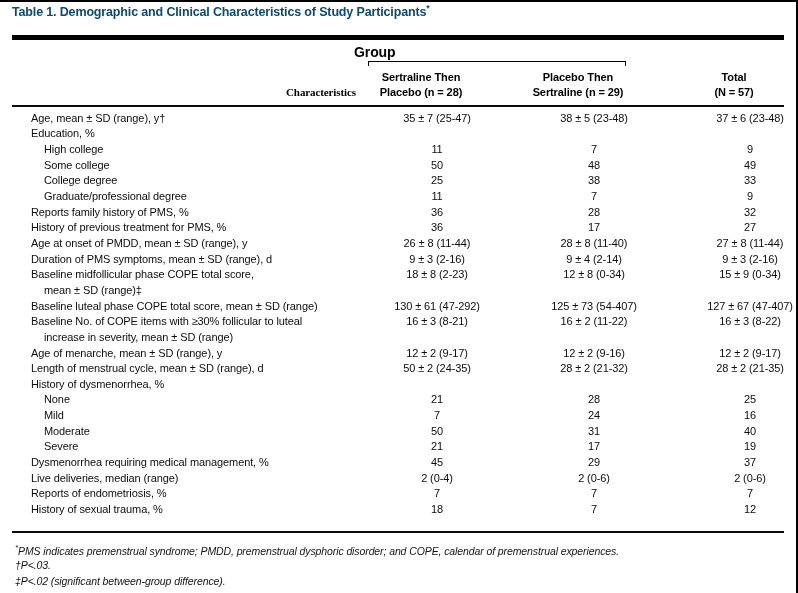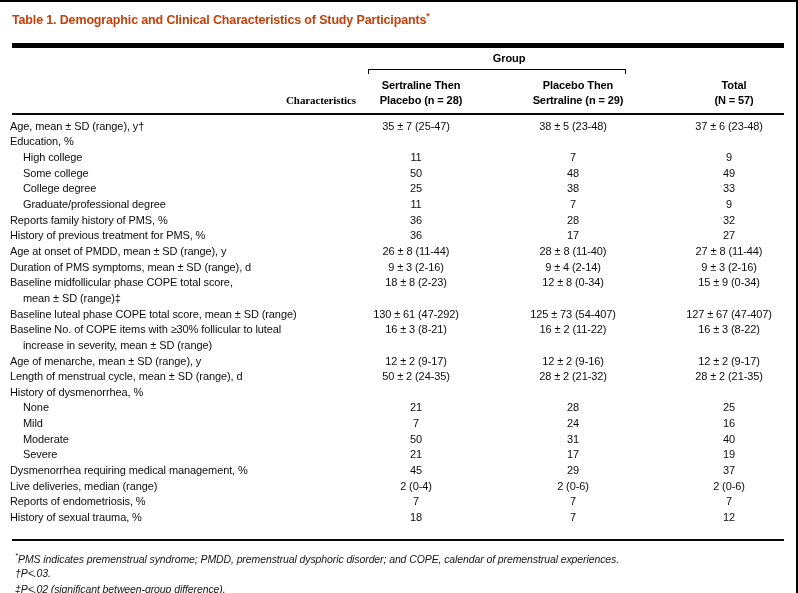--- a/index.html
+++ b/index.html
@@ -11,54 +11,54 @@
     color: #0d0d0d;
     position: relative;
     overflow: hidden;
   }
   .page { position: relative; width: 798px; height: 593px; }
 
   .topline  { position: absolute; top: 0; left: 0; width: 798px; height: 2px; background: #000; }
   .rightline{ position: absolute; top: 0; right: 0; width: 2px; height: 593px; background: #000; }
 
   .title {
-    margin: 0; padding: 11px 0 0 12px;
+    margin: 0; padding: 3px 0 0 12px;
     font-size: 12.5px; font-weight: bold; letter-spacing: -0.15px;
-    color: #c2410c;
+    color: #0c4a6e;
   }
   .title sup { font-size: 9px; }
 
   .thick-rule { margin: 16px 0 0 12px; width: 772px; height: 4.5px; background: #000; }
   .thin-rule  { margin-left: 12px; width: 772px; height: 2px; background: #0a0a0a; }
 
   .hdr { position: relative; height: 65px; width: 798px; }
   .group-label {
-    position: absolute; top: 4px; left: 380px; width: 258px;
-    text-align: center; font-weight: bold; font-size: 11px; color: #000;
+    position: absolute; top: 4px; left: 354px; width: 258px;
+    text-align: left; font-weight: bold; font-size: 14px; color: #000;
     letter-spacing: -0.1px;
   }
   .bracket {
     position: absolute; top: 21px; left: 368px; width: 258px; height: 5px;
     border-top: 1.5px solid #000;
     border-left: 1.5px solid #000;
     border-right: 1.5px solid #000;
   }
   .hdr-cells {
     position: absolute; bottom: 4px; left: 0;
     width: 798px; padding-left: 15px;
     display: grid; grid-template-columns: 341px 130px 184px 128px;
     align-items: end;
     font-weight: bold; font-size: 11px; color: #000;
     letter-spacing: -0.1px; line-height: 15.5px;
   }
   .hdr-cells .c { text-align: center; }
   .hdr-cells .lblh { text-align: right; font-family: Liberation Serif, serif; }
 
   .tbody {
-    width: 798px; padding: 4px 0 13px 10px;
+    width: 798px; padding: 4px 0 13px 31px;
     font-size: 11px; line-height: 15.65px; letter-spacing: -0.1px;
   }
   .row { display: grid; grid-template-columns: 341px 130px 184px 128px; }
   .row .val { text-align: center; white-space: nowrap; }
   .row .lbl { text-align: left; }
   .row.indent .lbl { padding-left: 13px; }
   .lbl2 { margin-left: 13px; }
 
   .footnotes {
     margin: 7px 0 0 15px;

